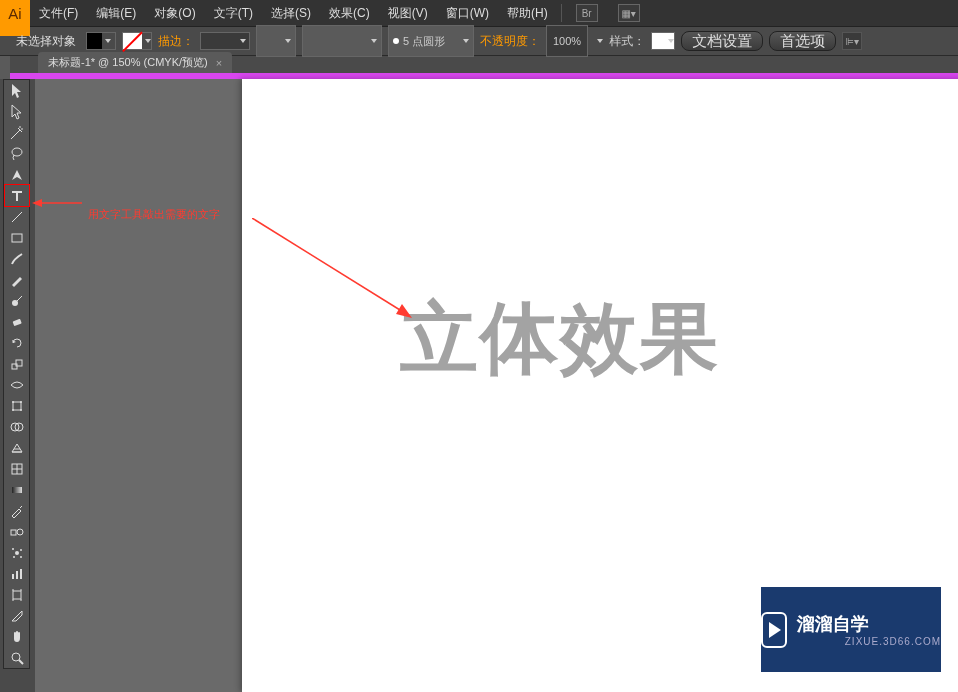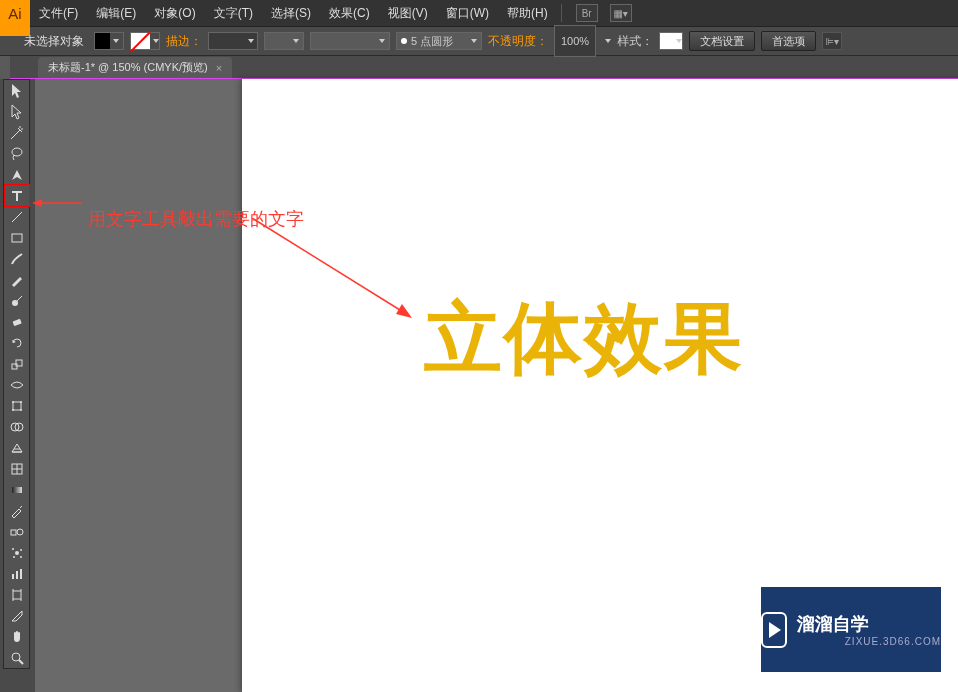--- a/index.html
+++ b/index.html
@@ -46,21 +46,21 @@
       align-items: center;
     }
     .menu-sep {
       width: 1px;
       height: 18px;
       background: #555;
       margin: 0 4px;
     }
     .menubar-extras {
       display: flex;
-      gap: 12px;
+      gap: 20px;
       margin-left: 10px;
       align-items: center;
     }
     .extra-icon {
       width: 22px;
       height: 18px;
       border: 1px solid #666;
       background: #3a3a3a;
       display: flex;
       align-items: center;
@@ -68,21 +68,21 @@
       font-size: 10px;
       color: #aaa;
     }
     
     .controlbar {
       height: 29px;
       background: #4a4a4a;
       border-bottom: 1px solid #2a2a2a;
       display: flex;
       align-items: center;
-      padding: 0 24px;
+      padding: 0 16px;
       gap: 6px;
       font-size: 12px;
       color: #ccc;
     }
     .selection-label {
       color: #ddd;
       margin-right: 4px;
     }
     .swatch {
       width: 30px;
@@ -125,21 +125,21 @@
       width: 50px;
       height: 18px;
       background: #3a3a3a;
       border: 1px solid #666;
       display: flex;
       align-items: center;
       justify-content: flex-end;
       padding-right: 3px;
     }
     .dropdown {
-      height: 18px;
+      height: 32px;
       background: #5a5a5a;
       border: 1px solid #666;
       display: flex;
       align-items: center;
       padding: 0 4px;
       min-width: 70px;
       position: relative;
       color: #ccc;
       font-size: 11px;
     }
@@ -155,24 +155,24 @@
     }
     .label-orange {
       color: #ff9a00;
     }
     .btn {
       height: 20px;
       background: linear-gradient(#555, #3a3a3a);
       border: 1px solid #222;
       color: #ddd;
       padding: 0 10px;
-      font-size: 11px;
-      display: flex;
-      align-items: center;
-      border-radius: 2px;
+      font-size: 15px;
+      display: flex;
+      align-items: center;
+      border-radius: 8px;
       cursor: pointer;
     }
     .small-icon {
       width: 20px;
       height: 18px;
       border: 1px solid #555;
       background: #3a3a3a;
       color: #aaa;
       font-size: 10px;
       display: flex;
@@ -190,21 +190,21 @@
       display: flex;
       align-items: center;
     }
     
     .tabbar {
       background: #4a4a4a;
       height: 23px;
       display: flex;
       align-items: flex-end;
       padding-left: 38px;
-      border-bottom: 1px solid #d946ef;
+      border-bottom: 6px solid #d946ef;
     }
     .doc-tab {
       background: #5a5a5a;
       color: #ddd;
       font-size: 11px;
       padding: 3px 10px;
       display: flex;
       align-items: center;
       gap: 8px;
       border-top-left-radius: 4px;
@@ -276,39 +276,39 @@
       top: 196px;
       width: 50px;
       height: 14px;
       z-index: 30;
     }
     .annotation-text {
       position: absolute;
       left: 88px;
       top: 207px;
       color: #ff3b30;
-      font-size: 18px;
+      font-size: 11px;
       z-index: 30;
     }
     .annotation-arrow2 {
       position: absolute;
       left: 252px;
       top: 218px;
       width: 160px;
       height: 102px;
       z-index: 30;
     }
     
     .canvas-text {
       position: absolute;
-      left: 424px;
+      left: 400px;
       top: 287px;
       font-size: 78px;
       font-weight: 900;
-      color: #eab308;
+      color: #a3a3a3;
       font-family: "Microsoft YaHei", "Heiti SC", sans-serif;
       letter-spacing: 2px;
       z-index: 25;
     }
     
     .watermark {
       position: absolute;
       right: 17px;
       bottom: 20px;
       width: 180px;

